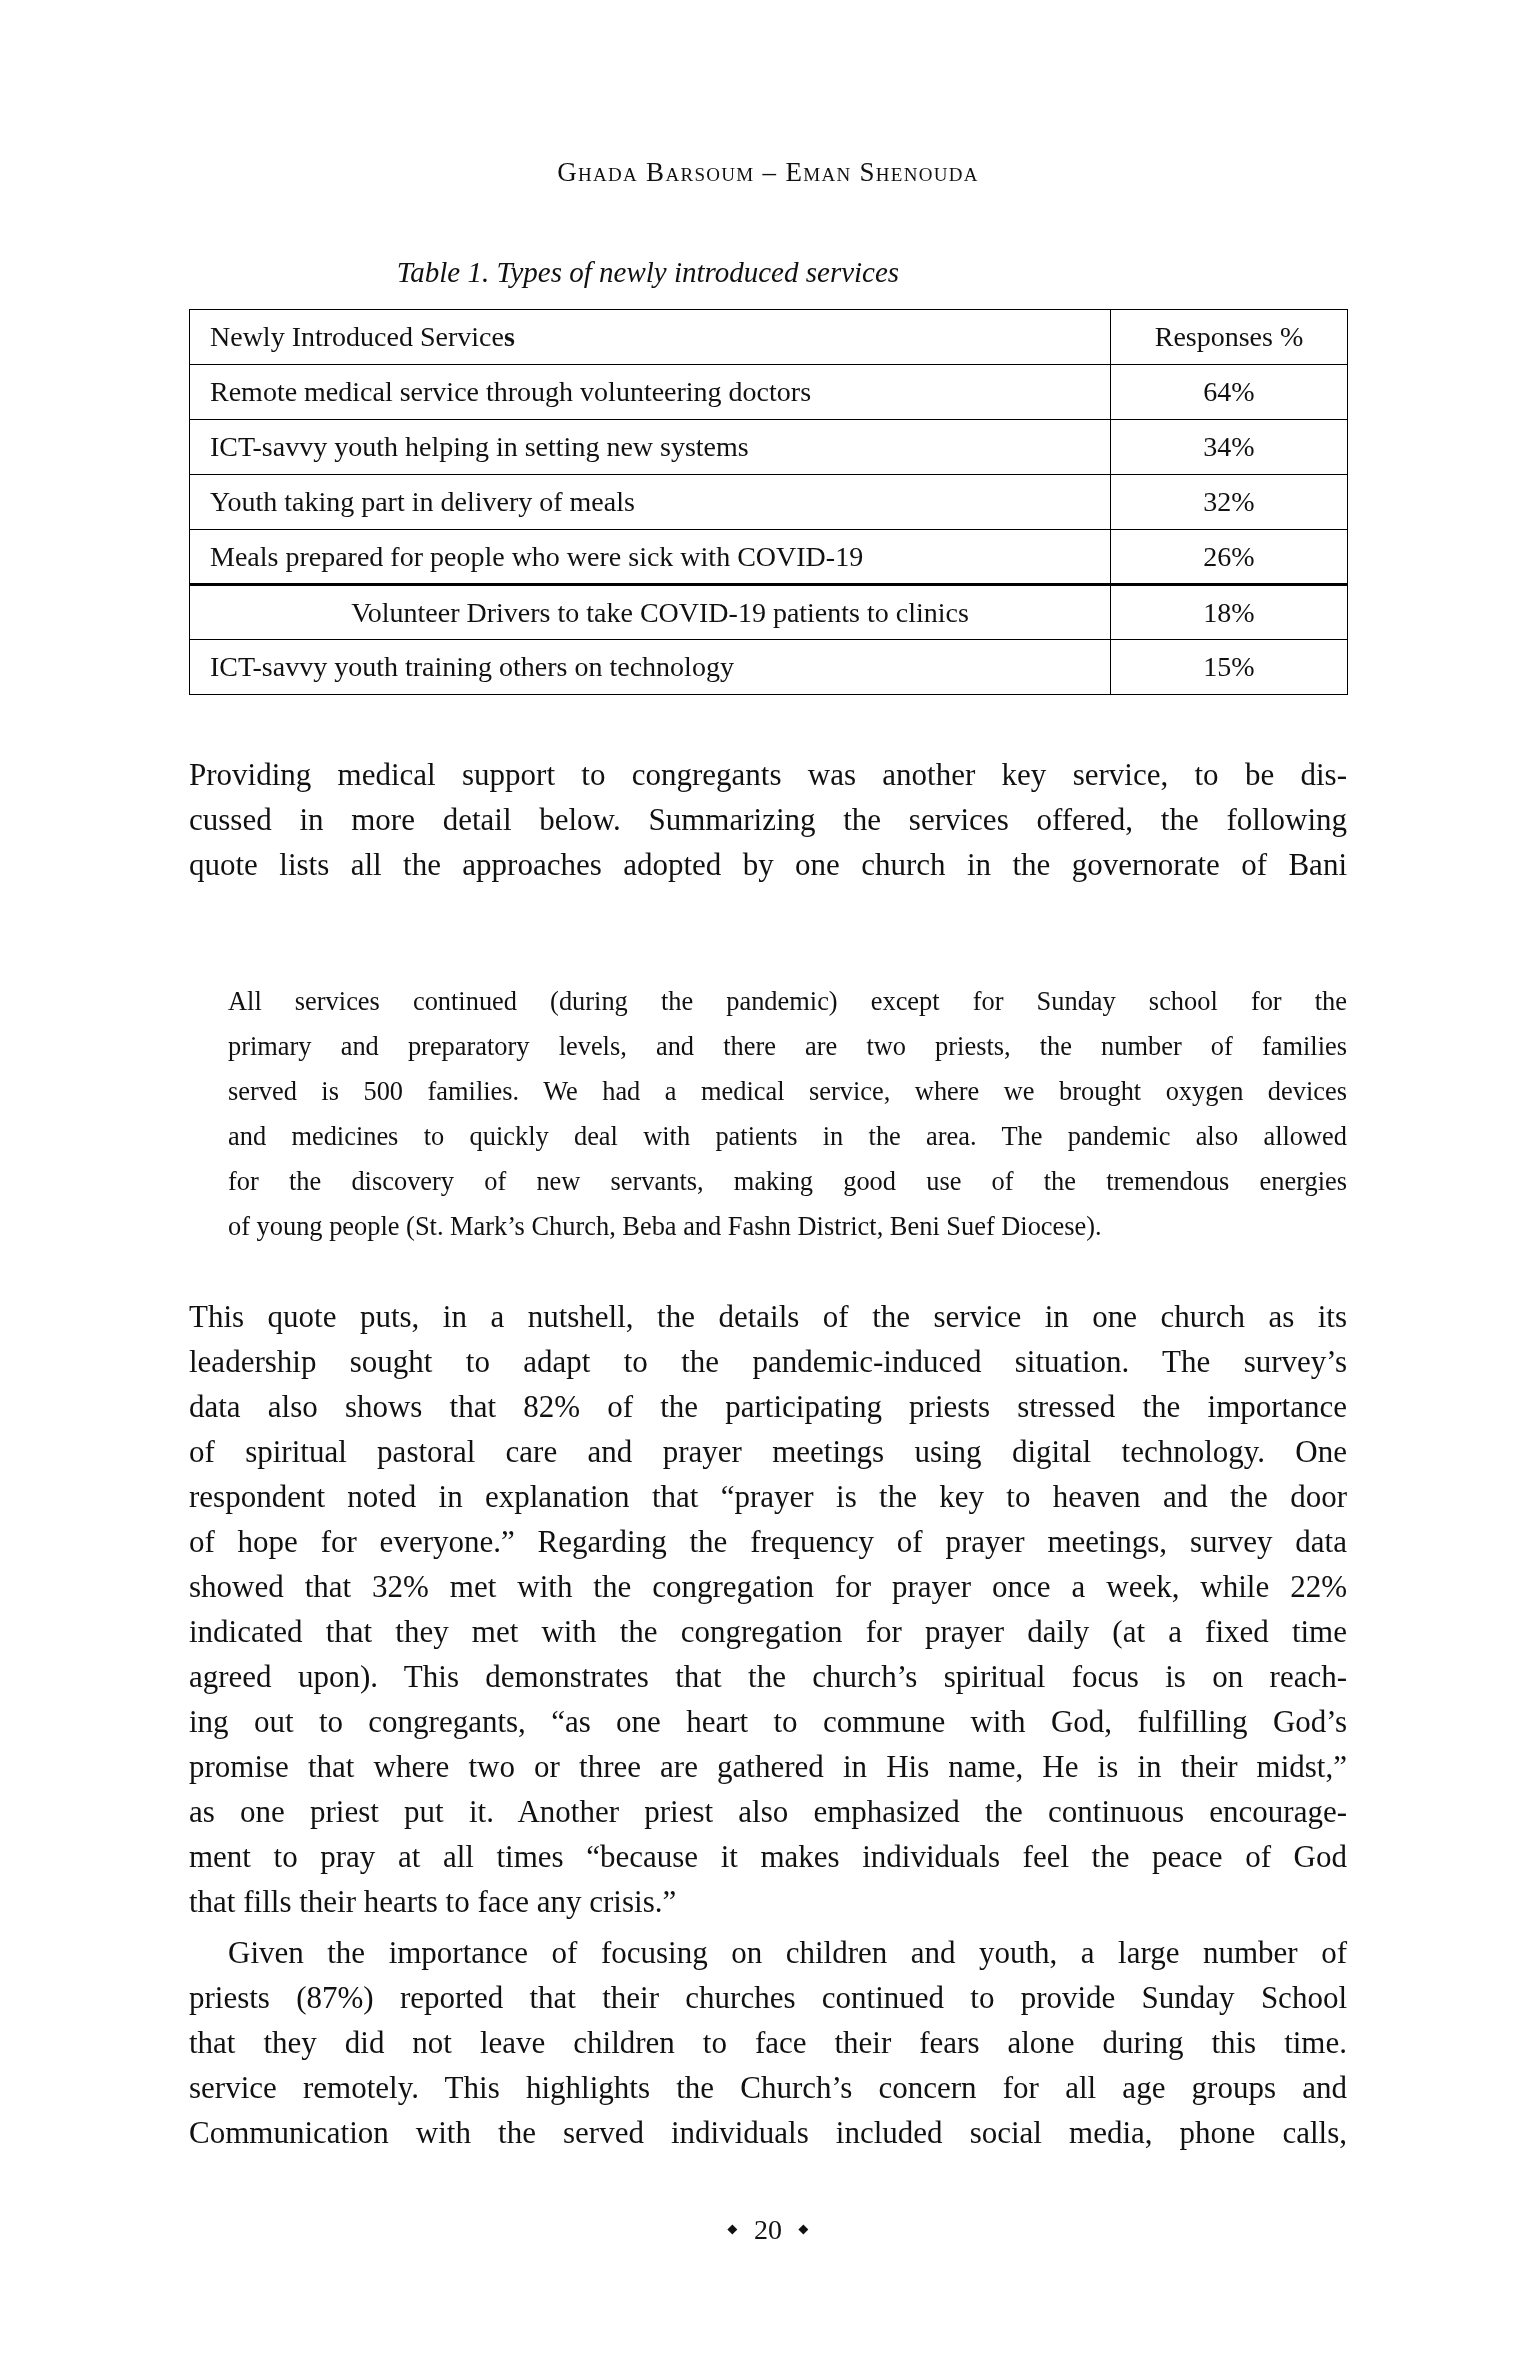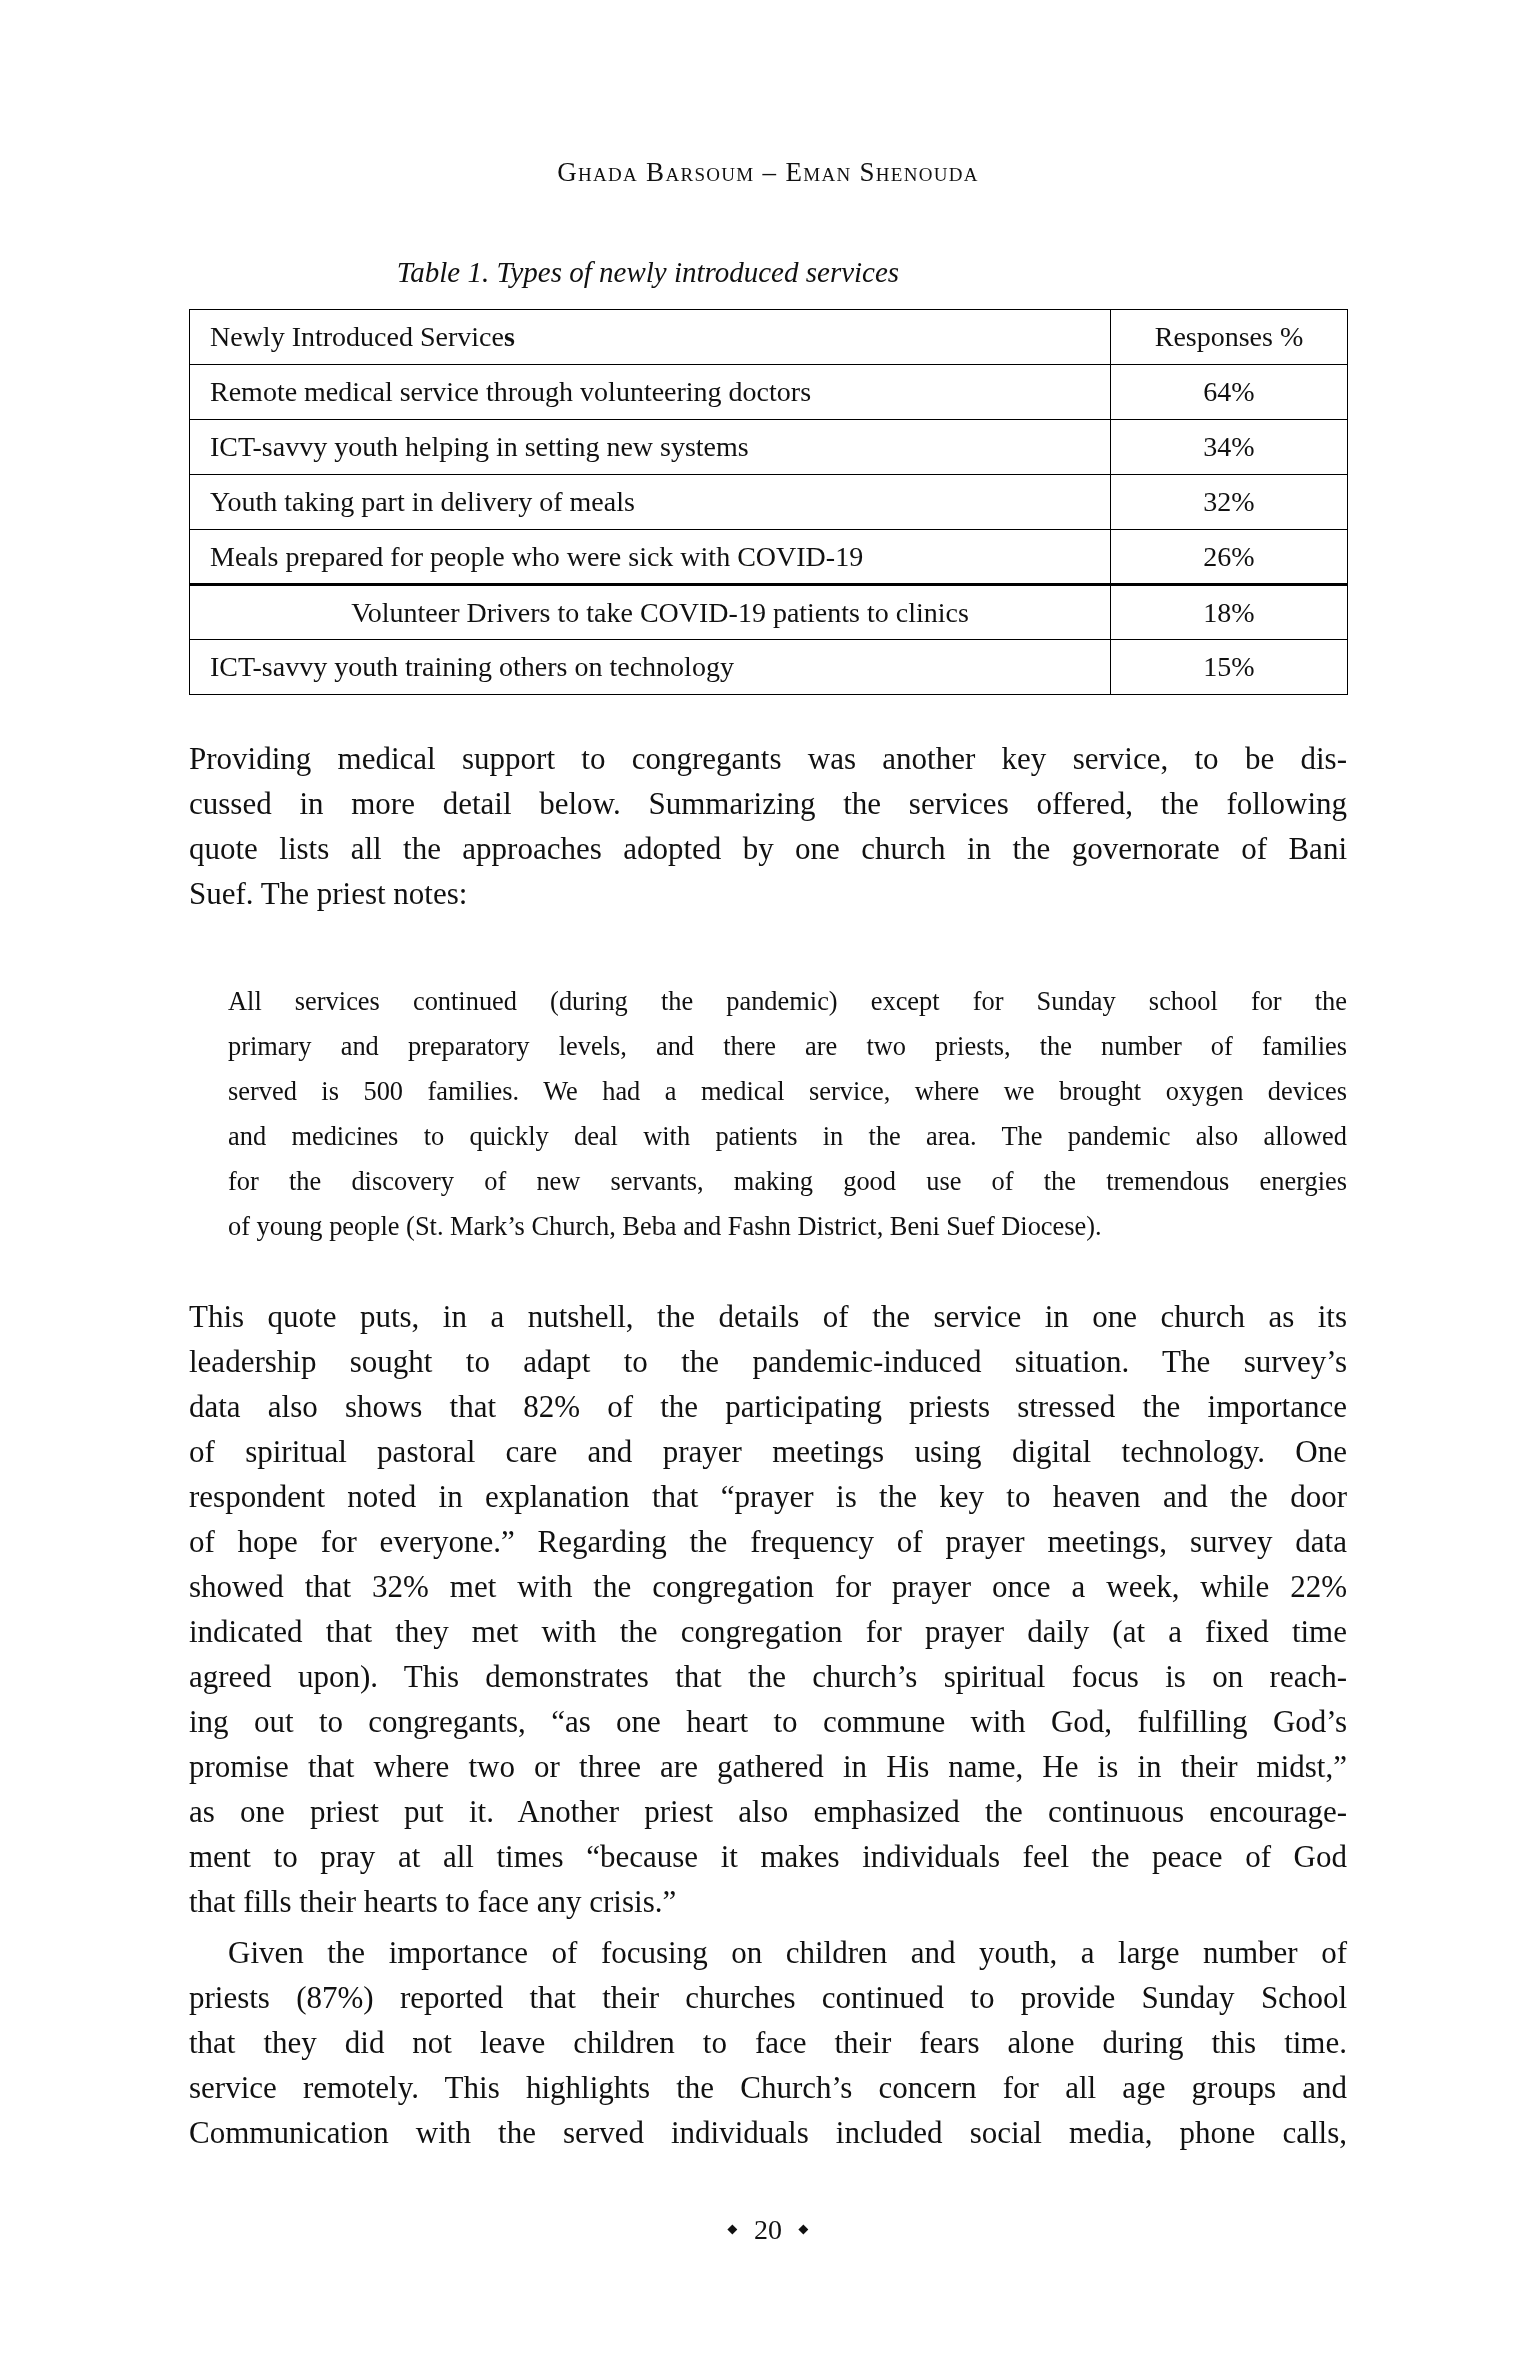--- a/index.html
+++ b/index.html
@@ -61,25 +61,24 @@
       <td>Volunteer Drivers to take COVID-19 patients to clinics</td>
       <td class="pct">18%</td>
     </tr>
     <tr>
       <td>ICT-savvy youth training others on technology</td>
       <td class="pct">15%</td>
     </tr>
   </tbody>
 </table>
 
-<div class="abs para" style="top:736px">
+<div class="abs para" style="top:752px">
   <span class="line">Providing medical support to congregants was another key service, to be dis-</span>
   <span class="line">cussed in more detail below. Summarizing the services offered, the following</span>
   <span class="line">quote lists all the approaches adopted by one church in the governorate of Bani</span>
-  <span class="line last">Suef. The priest notes:</span>
 </div>
 
 <div class="abs quote" style="top:979px">
   <span class="line">All services continued (during the pandemic) except for Sunday school for the</span>
   <span class="line">primary and preparatory levels, and there are two priests, the number of families</span>
   <span class="line">served is 500 families. We had a medical service, where we brought oxygen devices</span>
   <span class="line">and medicines to quickly deal with patients in the area. The pandemic also allowed</span>
   <span class="line">for the discovery of new servants, making good use of the tremendous energies</span>
   <span class="line last">of young people (St. Mark’s Church, Beba and Fashn District, Beni Suef Diocese).</span>
 </div>

